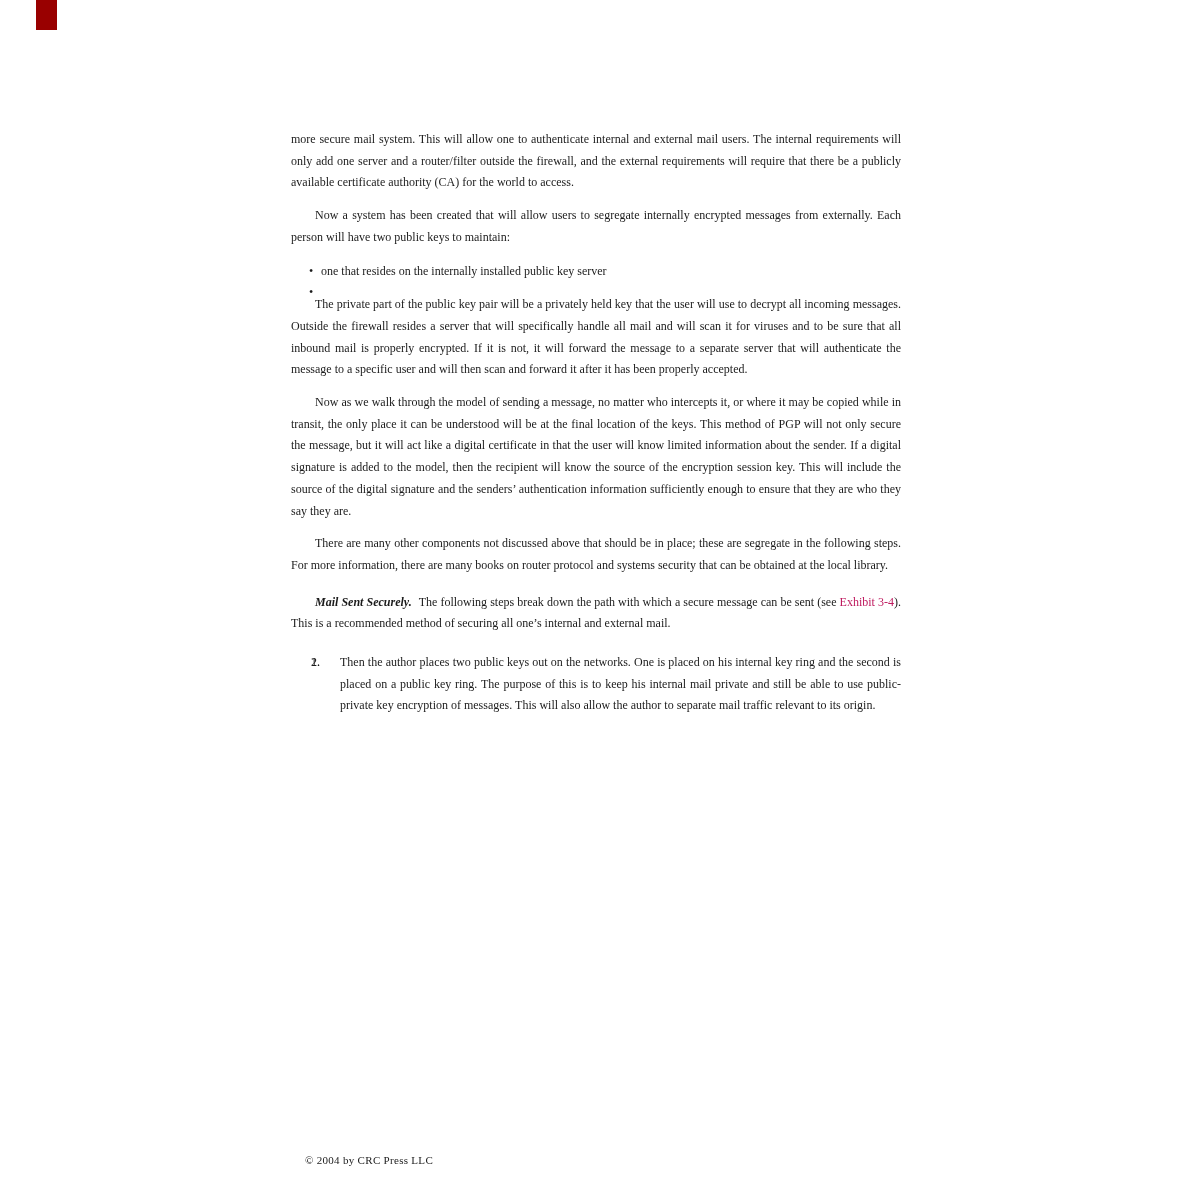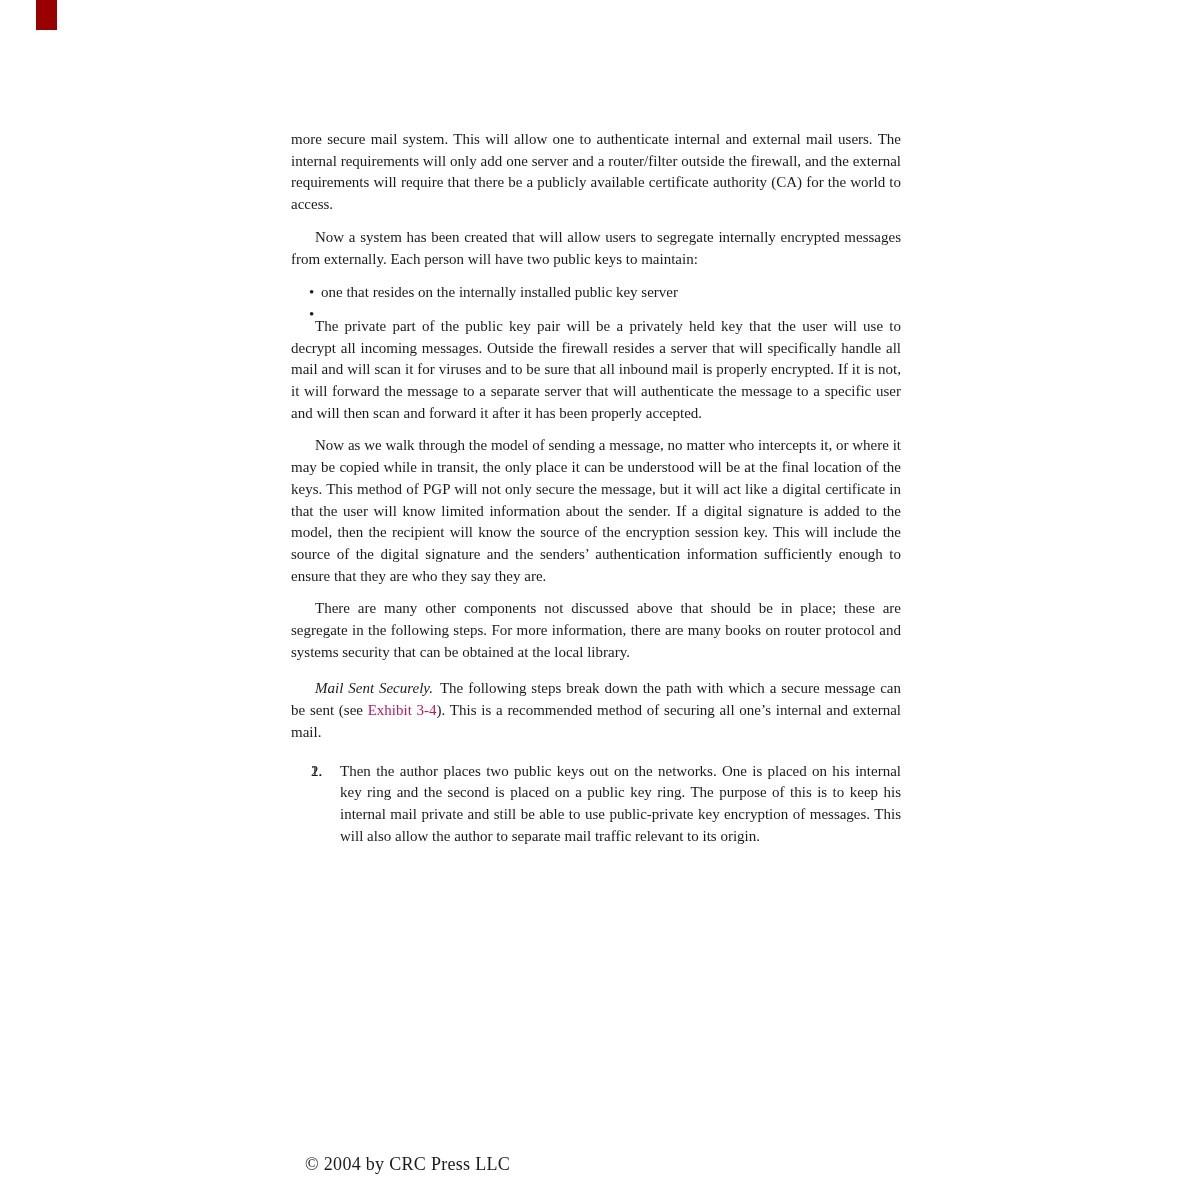--- a/index.html
+++ b/index.html
@@ -20,21 +20,21 @@
     left: 36px;
     top: 0;
     width: 21px;
     height: 30px;
   }
   .text-column {
     position: absolute;
     left: 291px;
     top: 129px;
     width: 610px;
-    font-size: 15px;
+    font-size: 12px;
     line-height: 21.7px;
     text-align: justify;
   }
   .text-column p {
     margin: 0 0 11px 0;
     text-indent: 24px;
   }
   .text-column p.flush {
     text-indent: 0;
   }
@@ -50,21 +50,21 @@
   }
   ul.bullet-list li .bullet {
     position: absolute;
     left: 18px;
     top: 0;
   }
   p.mail-para {
     margin-top: 15px;
   }
   .lead-in {
-    font-weight: normal;
+    font-weight: bold;
     font-style: italic;
     padding-right: 7px;
   }
   a.xref {
     text-decoration: none;
     cursor: pointer;
   }
   ol.step-list {
     list-style: none;
     margin: 17px 0 0 0;
@@ -77,21 +77,21 @@
   }
   ol.step-list li .step-num {
     position: absolute;
     left: 20px;
     top: 0;
   }
   .page-footer {
     position: absolute;
     left: 305px;
     top: 1154px;
-    font-size: 18px;
+    font-size: 11px;
     letter-spacing: 0.3px;
     text-align: right;
   }
 </style>
 </head>
 <body>
 
 <div class="page-marker" style="background: rgb(153, 0, 0);"></div>
 
 <main class="text-column">

